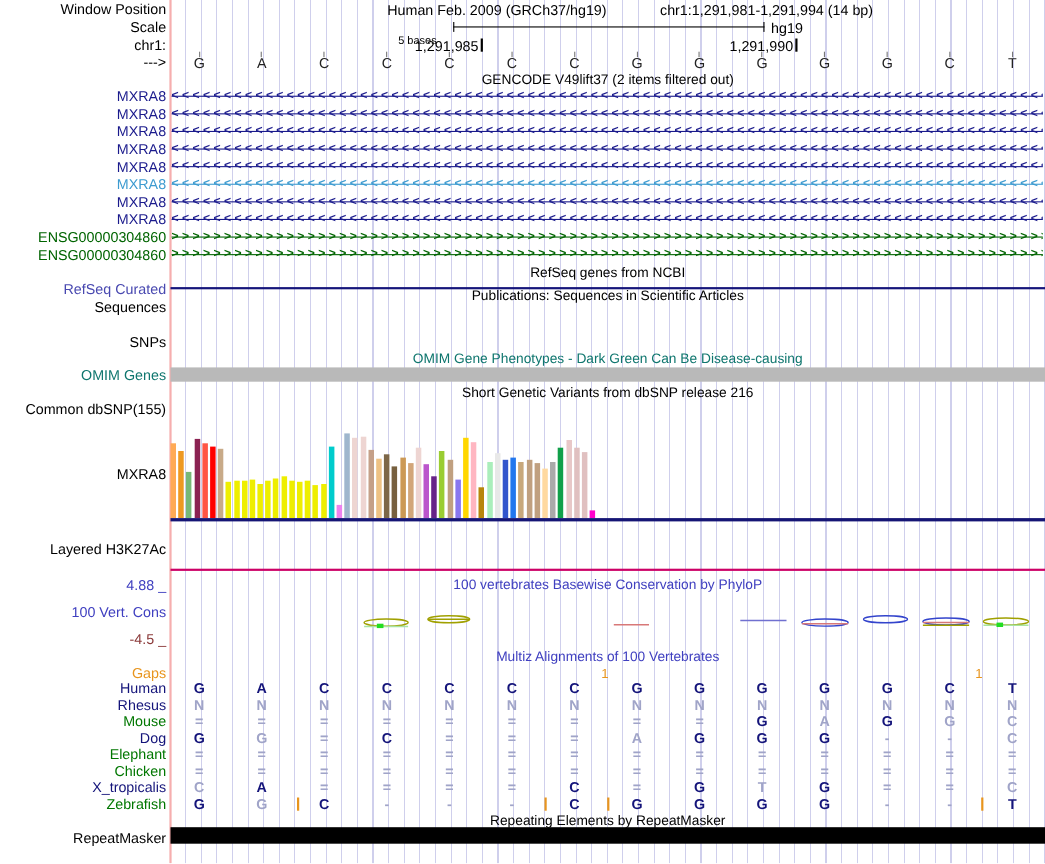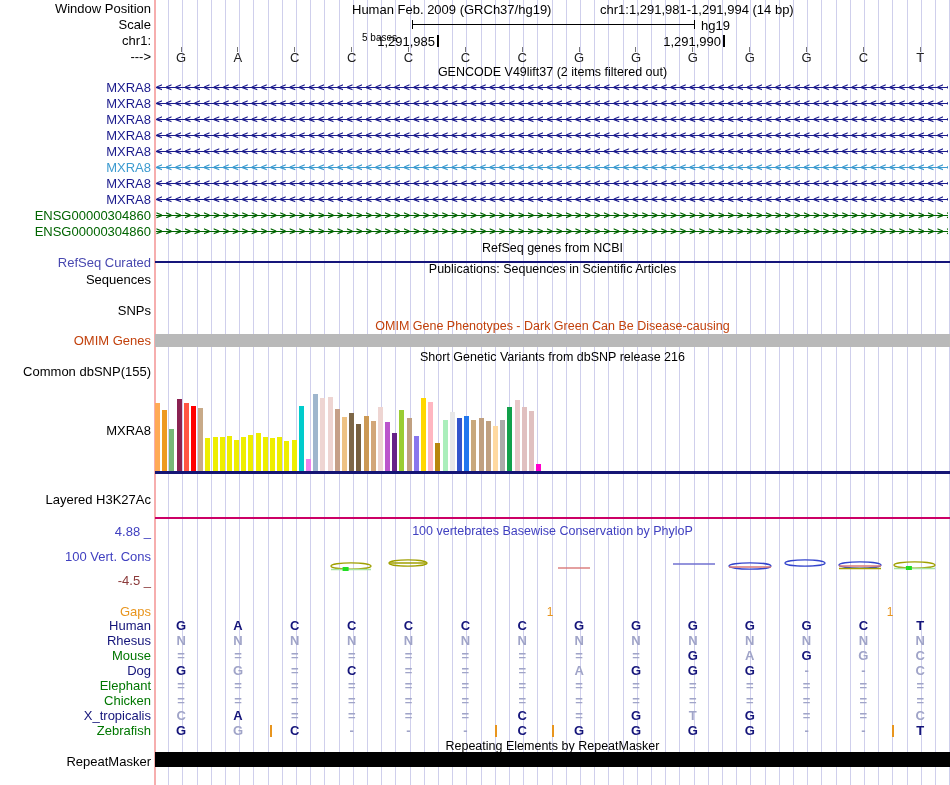--- a/index.html
+++ b/index.html
@@ -4,21 +4,21 @@
 <style>
   html,body{margin:0;padding:0;background:#fff;}
   #canvas{position:relative;width:950px;height:785px;background:#fff;overflow:hidden;
           font-family:"Liberation Sans",sans-serif;color:#000;}
   
   #gridbg{position:absolute;left:155px;top:0;width:795px;height:785px;
           background:repeating-linear-gradient(to right,transparent 0px,transparent 13.2px,#cfcfec 13.2px,#cfcfec 14.2px);}
   #cursor-line{position:absolute;left:154px;top:0;width:2px;height:785px;background:#f6aeae;}
   .llabel{position:absolute;left:0;width:151px;text-align:right;font-size:13px;line-height:14px;white-space:nowrap;}
   .center-title{position:absolute;left:155px;width:795px;text-align:center;font-size:12.5px;line-height:13px;}
-  .abs{position:absolute;} .dkgreen{color:#c2410c;}
+  .abs{position:absolute;} .dkgreen{color:#0f766e;}
   .blue{color:#4040c0;} .maroon{color:#8b3a3a;} .orange{color:#e8951e;} .blk{color:#000;}
   .refseqlbl{color:#4848b0;}
   .hline{position:absolute;left:155px;width:795px;}
   #refseq-line{top:261px;height:2px;background:#15157a;}
   #omim-bar{top:334px;height:13px;background:#b9b9b9;}
   #gtex-baseline{top:471px;height:3px;background:#151575;}
   #h3k-line{top:517px;height:2px;background:#cc0066;}
   #repeat-bar{top:752px;height:15px;background:#000;}
   
   #scale-line{position:absolute;top:24px;height:1px;background:#000;}
@@ -262,20 +262,21 @@
           <line x1="1" y1="6" x2="43" y2="6" stroke="#d87878" stroke-width="1.4"></line>
           <line x1="1" y1="8.5" x2="43" y2="8.5" stroke="#a0a000" stroke-width="1.4"></line>
         </svg></div>
       <div class="glyph" style="left: 893px; top: 560px; width: 43px; height: 14px;"><svg width="43" height="14">
           <ellipse cx="21.5" cy="5" rx="20.5" ry="3.2" fill="none" stroke="#a0a000" stroke-width="1.3"></ellipse>
           <line x1="1" y1="8.5" x2="42" y2="8.5" stroke="#a8e4a0" stroke-width="1.4"></line>
           <rect x="12.9" y="6" width="6" height="4" fill="#22dd22"></rect>
         </svg></div>
     </div>
 
+  <div class="center-title blue" style="top:591px">Multiz Alignments of 100 Vertebrates</div>
   <div class="llabel orange" style="top:605px">Gaps</div>
   <div id="gap-markers">
       <div class="gap-one" style="left: 545px;">1</div>
       <div class="gap-one" style="left: 885px;">1</div>
     </div>
   <div id="aln-rows">
       <div class="llabel" style="top: 619px; color: rgb(20, 20, 122);">Human</div>
       <div class="aln-cell tone-d" style="top: 619px; left: 152.6px;">G</div>
       <div class="aln-cell tone-d" style="top: 619px; left: 209.46px;">A</div>
       <div class="aln-cell tone-d" style="top: 619px; left: 266.32px;">C</div>

